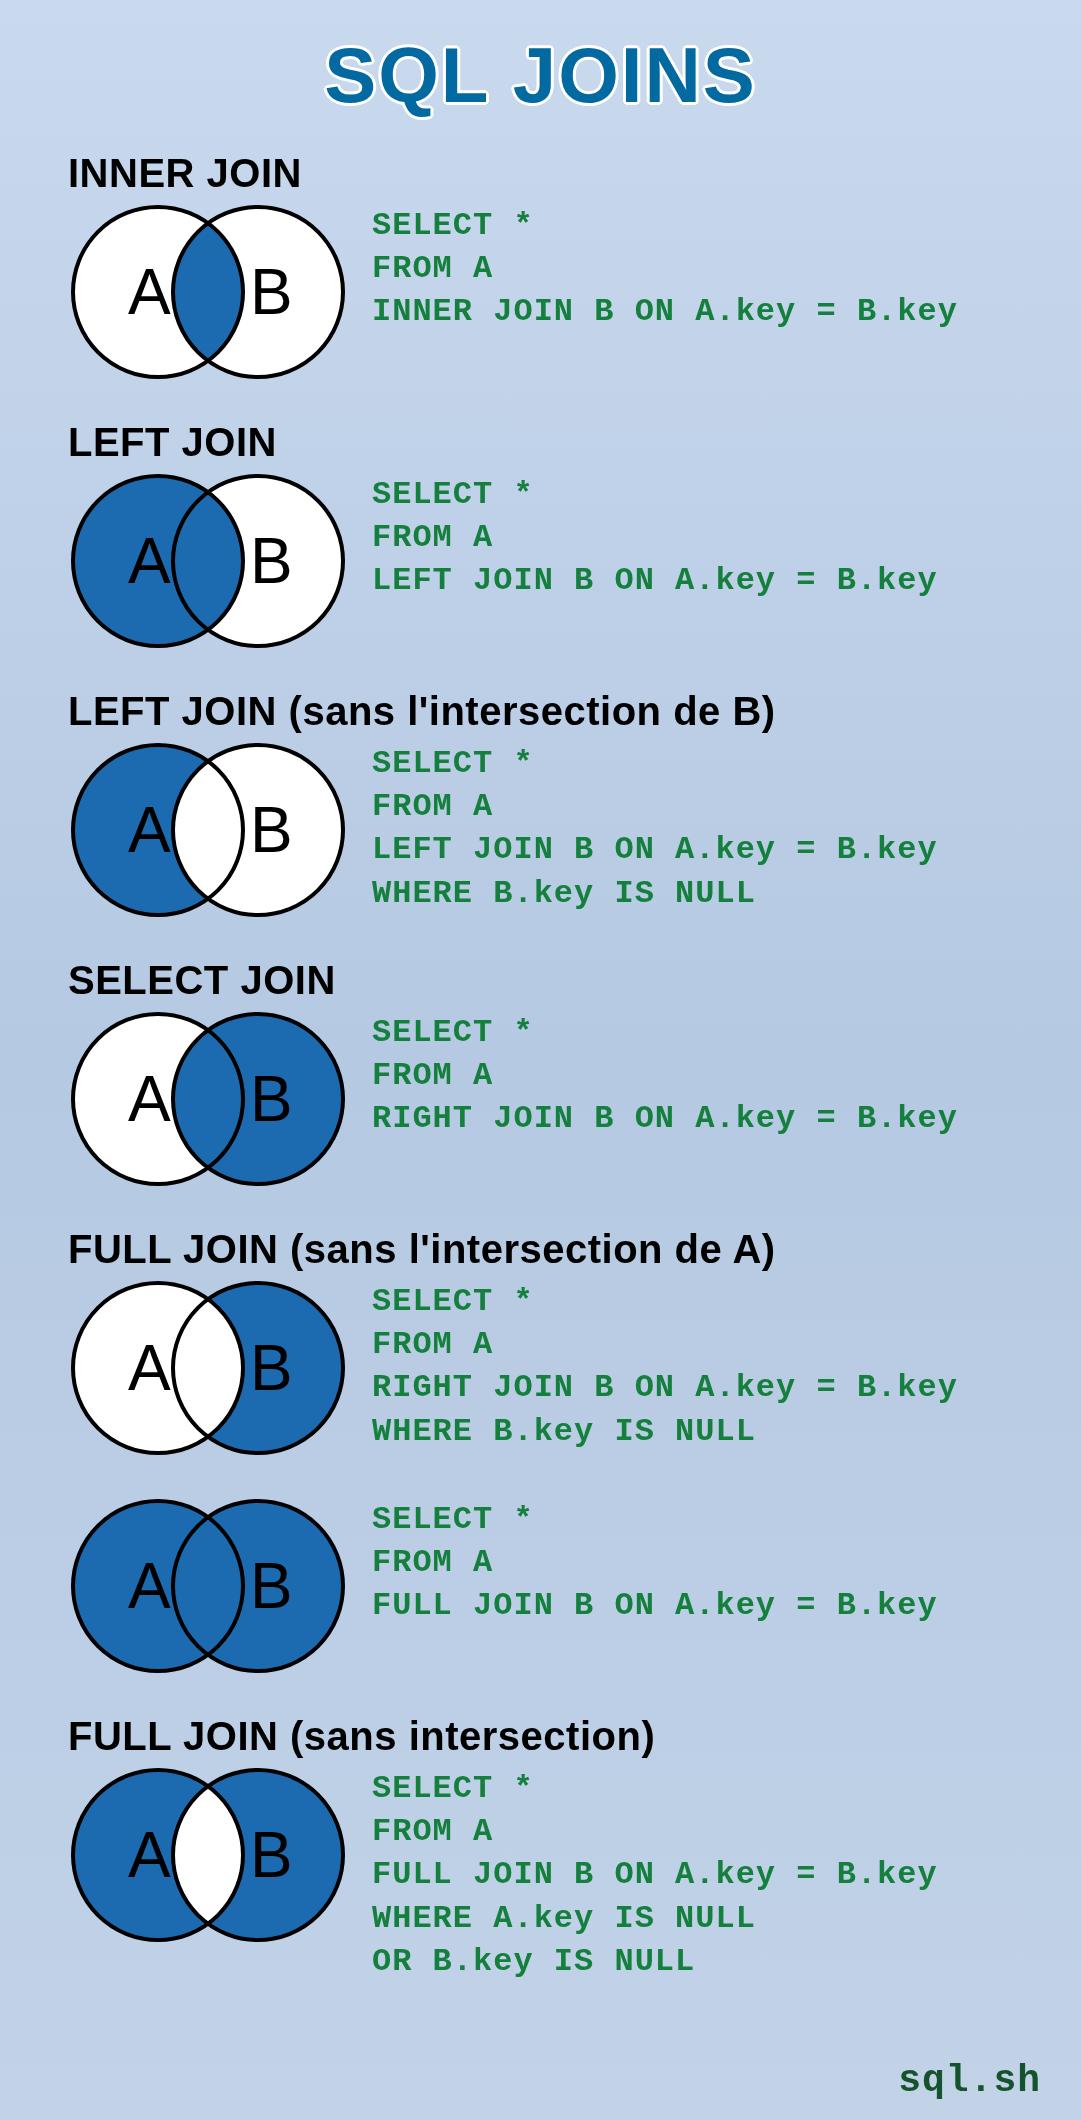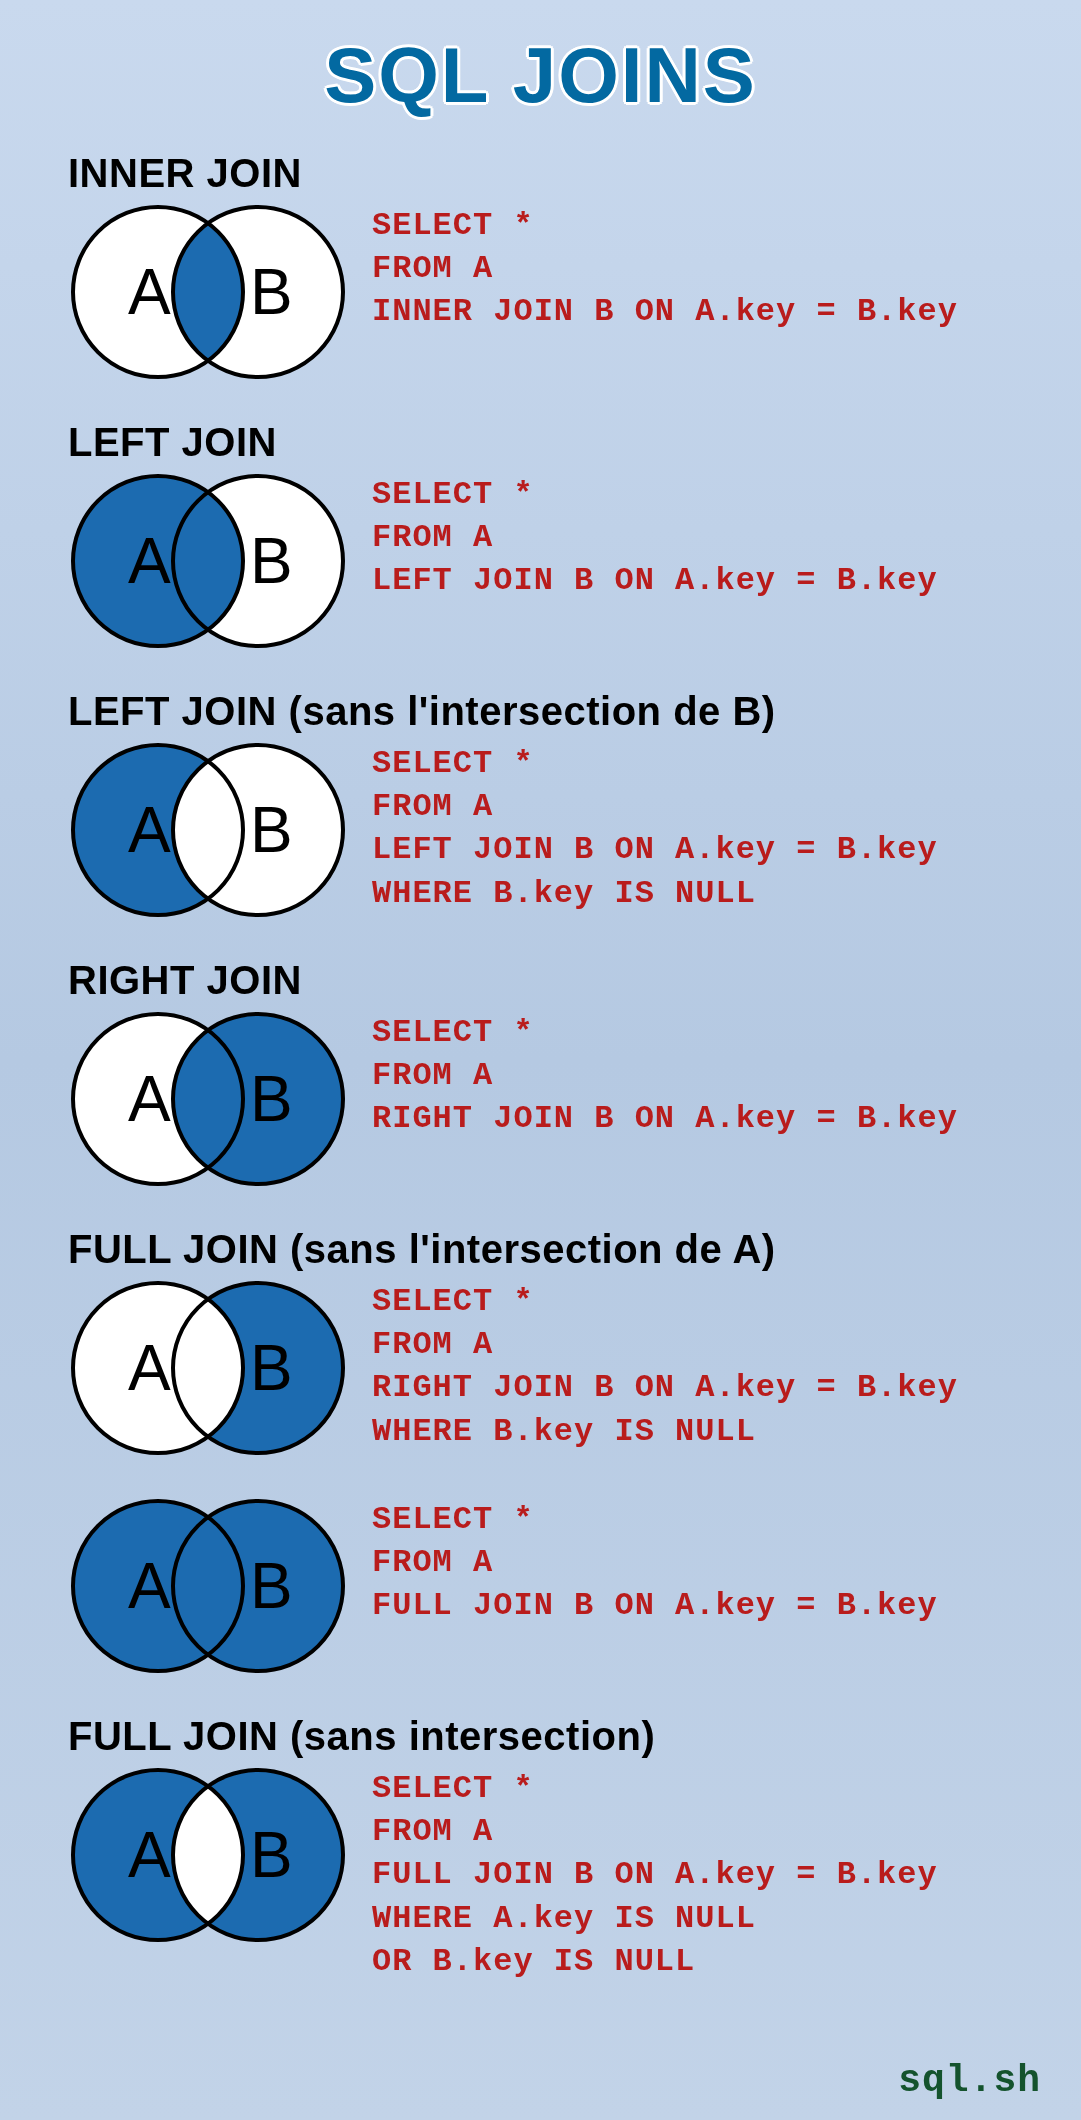--- a/index.html
+++ b/index.html
@@ -40,21 +40,21 @@
     align-items: flex-start;
     gap: 24px;
   }
   .venn {
     flex: 0 0 280px;
   }
   .code {
     font-family: "Courier New", monospace;
     font-weight: 900;
     font-size: 32px;
-    color: #b91c1c;
+    color: #15803d;
     white-space: pre;
     line-height: 1.35;
     letter-spacing: 1px;
     padding-top: 2px;
   }
   .footer {
     position: absolute;
     right: 40px;
     bottom: 18px;
     font-family: "Courier New", monospace;
@@ -129,21 +129,21 @@
     <text x="182" y="112" font-size="64" font-family="Arial" font-weight="400" fill="#000">B</text>
   </svg>
         </div>
         <div class="code">SELECT *
 FROM A
 LEFT JOIN B ON A.key = B.key
 WHERE B.key IS NULL</div>
       </div>
     </div>
     <div class="section">
-      <div class="section-title">RIGHT JOIN</div>
+      <div class="section-title">SELECT JOIN</div>
       <div class="row">
         <div class="venn">
   <svg width="280" height="180" viewBox="0 0 280 180">
     <circle cx="90" cy="90" r="85" fill="#ffffff"></circle>
     <circle cx="190" cy="90" r="85" fill="#1c6bb0"></circle>
     <path d="M 140 21.261364575662398
     A 85 85 0 0 1 140 158.7386354243376
     A 85 85 0 0 1 140 21.261364575662398 Z" fill="#1c6bb0"></path>
     <circle cx="90" cy="90" r="85" fill="none" stroke="#000000" stroke-width="4"></circle>
     <circle cx="190" cy="90" r="85" fill="none" stroke="#000000" stroke-width="4"></circle>

